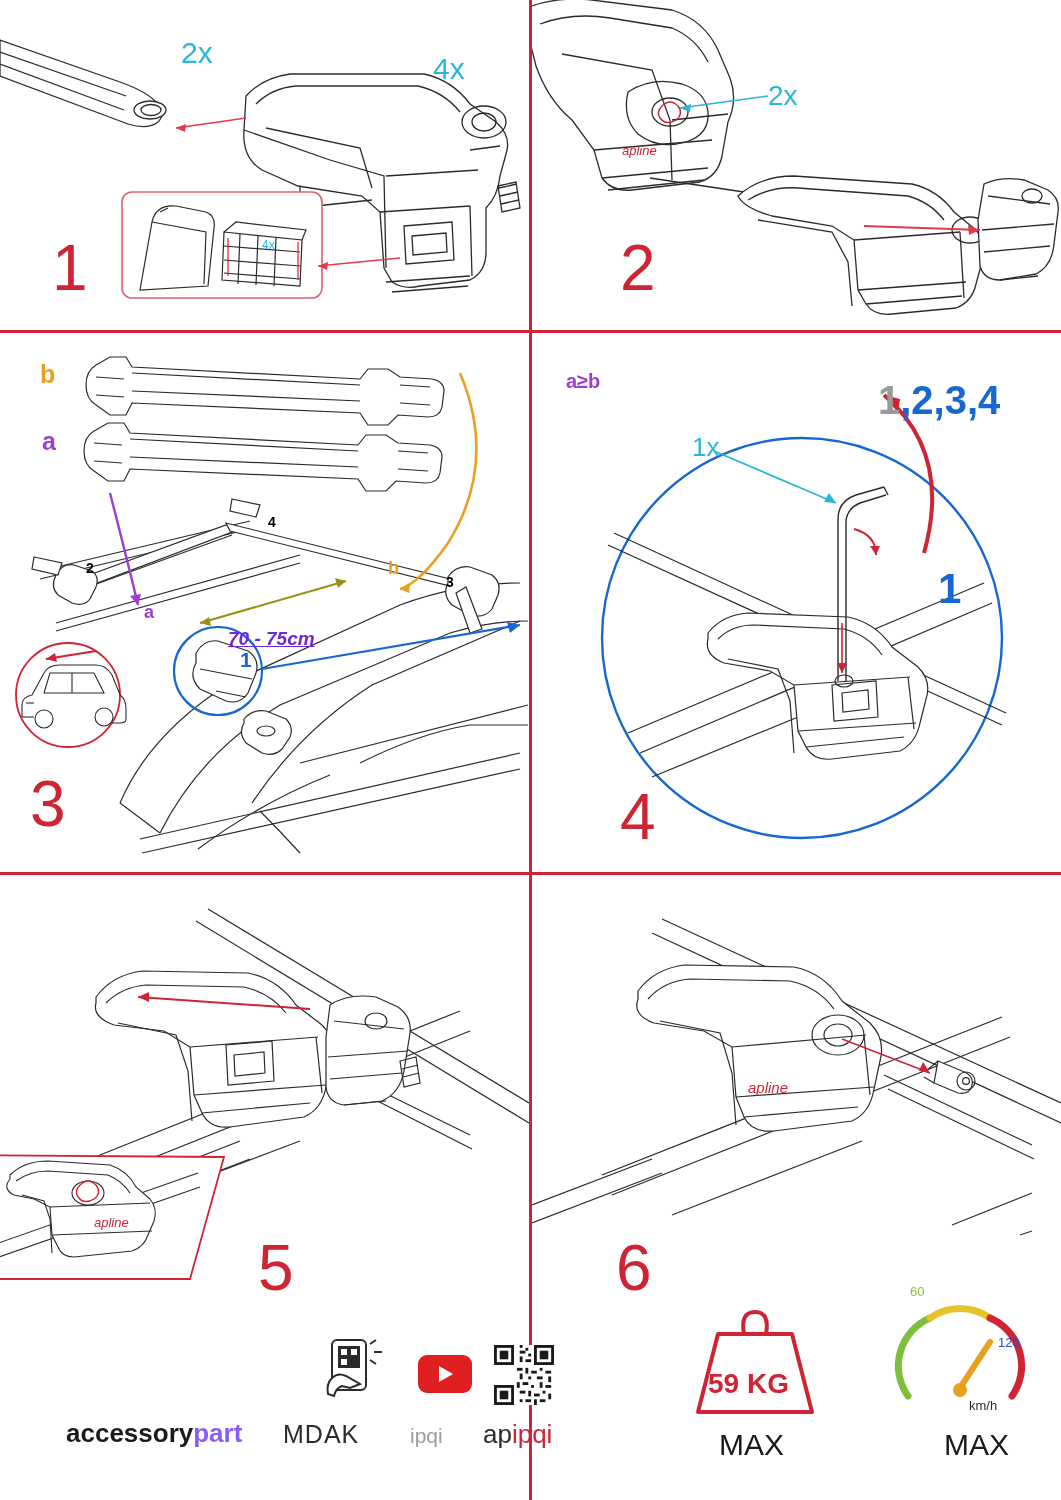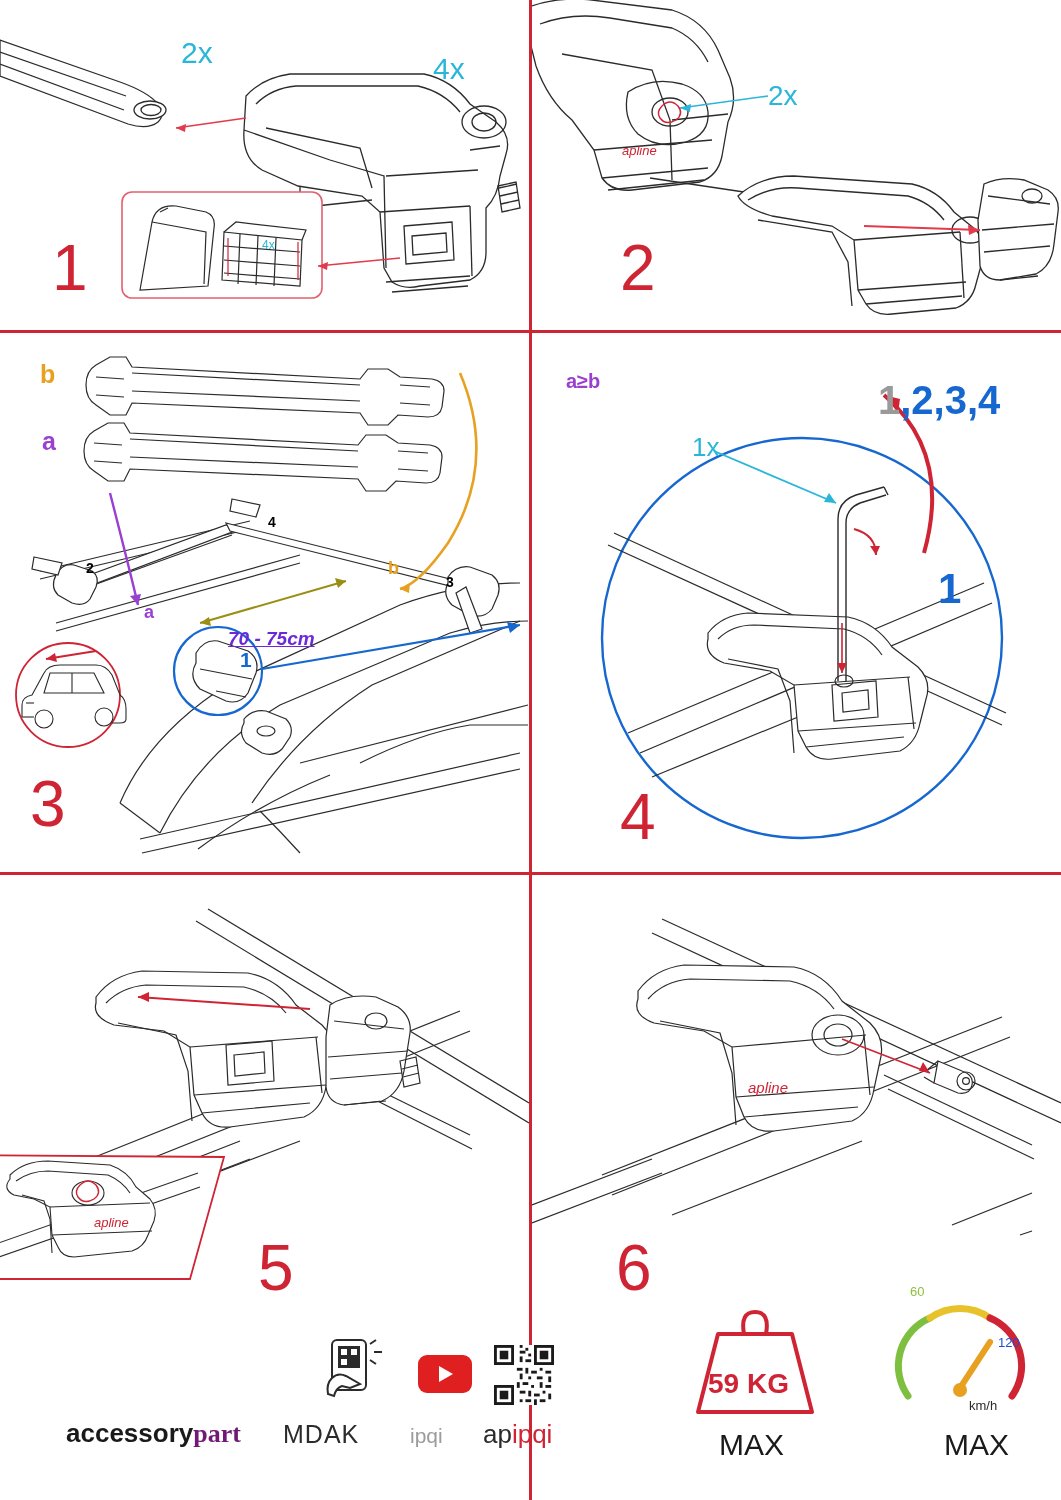--- a/index.html
+++ b/index.html
@@ -96,21 +96,21 @@
     letter-spacing: 0.5px;
   }
   .brand-accessory {
     position: absolute;
     left: 66px;
     top: 1418px;
     font-size: 26px;
     font-weight: bold;
     color: #1a1a1a;
   }
-  .brand-accessory .part { color: #701a75; font-family: Liberation Serif, serif; }
+  .brand-accessory .part { color: #8b5cf6; }
   .brand-mdak {
     position: absolute;
     left: 283px;
     top: 1420px;
     font-size: 25px;
     letter-spacing: 1px;
     color: #2b2b2b;
   }
   .brand-ipqi {
     position: absolute;

